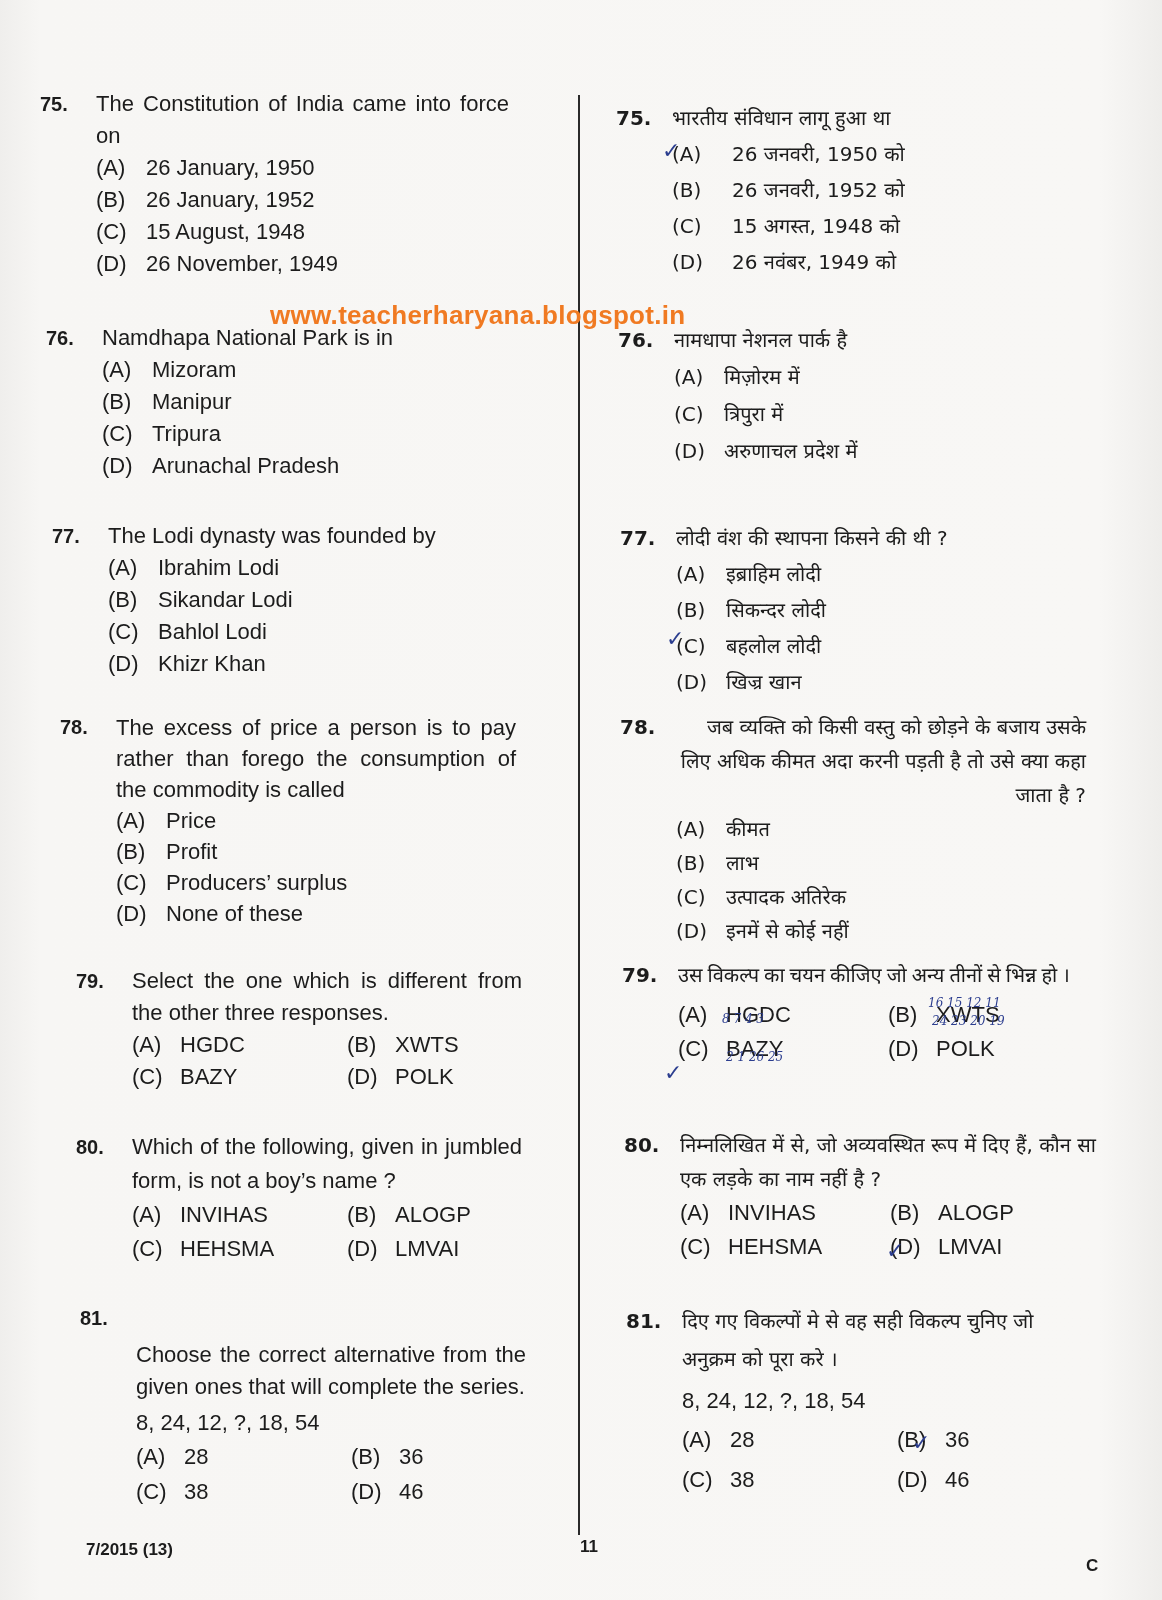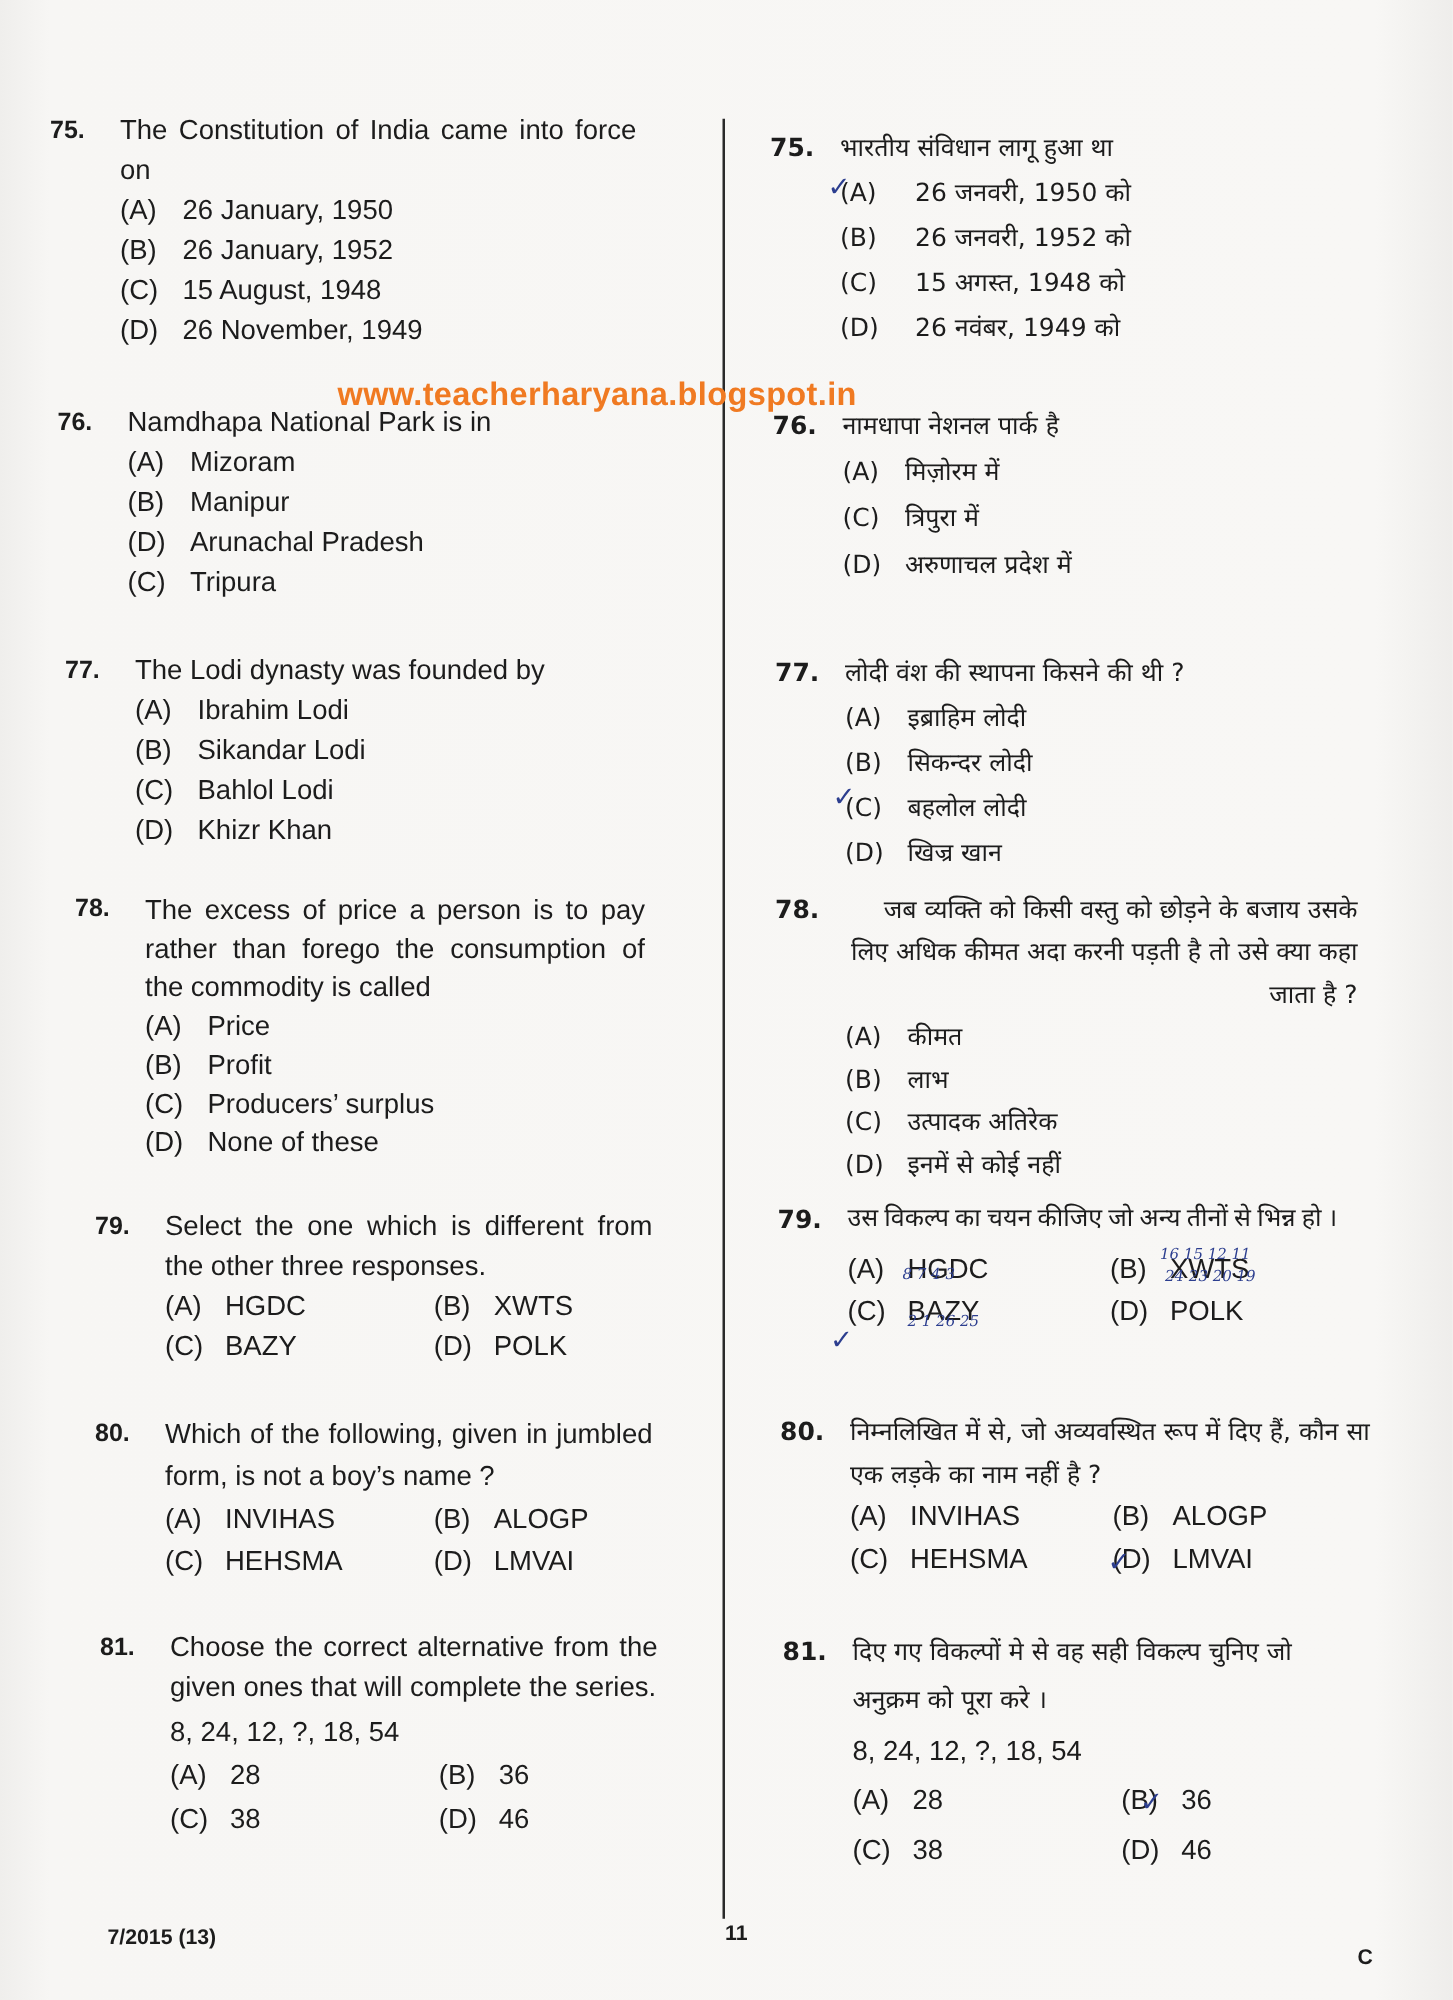--- a/index.html
+++ b/index.html
@@ -42,22 +42,22 @@
     <div class="opt"><span class="lbl">(B)</span><span>26 January, 1952</span></div>
     <div class="opt"><span class="lbl">(C)</span><span>15 August, 1948</span></div>
     <div class="opt"><span class="lbl">(D)</span><span>26 November, 1949</span></div>
   </div>
 
   <div class="q" style="left:46px; top:322px; width:480px;">
     <span class="qnum">76.</span>
     <div class="qtext">Namdhapa National Park is in</div>
     <div class="opt"><span class="lbl">(A)</span><span>Mizoram</span></div>
     <div class="opt"><span class="lbl">(B)</span><span>Manipur</span></div>
+    <div class="opt"><span class="lbl">(C)</span><span>Tripura</span></div>
     <div class="opt"><span class="lbl">(D)</span><span>Arunachal Pradesh</span></div>
-    <div class="opt"><span class="lbl">(C)</span><span>Tripura</span></div>
   </div>
 
   <div class="q" style="left:52px; top:520px; width:480px;">
     <span class="qnum">77.</span>
     <div class="qtext">The Lodi dynasty was founded by</div>
     <div class="opt"><span class="lbl">(A)</span><span>Ibrahim Lodi</span></div>
     <div class="opt"><span class="lbl">(B)</span><span>Sikandar Lodi</span></div>
     <div class="opt"><span class="lbl">(C)</span><span>Bahlol Lodi</span></div>
     <div class="opt"><span class="lbl">(D)</span><span>Khizr Khan</span></div>
   </div>
@@ -88,21 +88,21 @@
     <div class="grid2">
       <div><span class="lbl">(A)</span><span>INVIHAS</span></div>
       <div><span class="lbl">(B)</span><span>ALOGP</span></div>
       <div><span class="lbl">(C)</span><span>HEHSMA</span></div>
       <div><span class="lbl">(D)</span><span>LMVAI</span></div>
     </div>
   </div>
 
   <div class="q" style="left:80px; top:1302px; width:455px; line-height:32px;">
     <span class="qnum">81.</span>
-    <div class="qtext" style="width:390px; text-align:justify; text-align-last:left;">Choose the correct alternative from the given ones that will complete the series.</div>
+    <div class="qtext" style="width:390px; text-align:justify; text-align-last:left;margin-top:37px;">Choose the correct alternative from the given ones that will complete the series.</div>
     <div class="qtext" style="margin-top:4px;">8, 24, 12, ?, 18, 54</div>
     <div class="grid2" style="line-height:35px;">
       <div><span class="lbl">(A)</span><span>28</span></div>
       <div><span class="lbl">(B)</span><span>36</span></div>
       <div><span class="lbl">(C)</span><span>38</span></div>
       <div><span class="lbl">(D)</span><span>46</span></div>
     </div>
   </div>
 
   <div class="q hi" style="left:616px; top:100px; width:470px; line-height:36px;">

